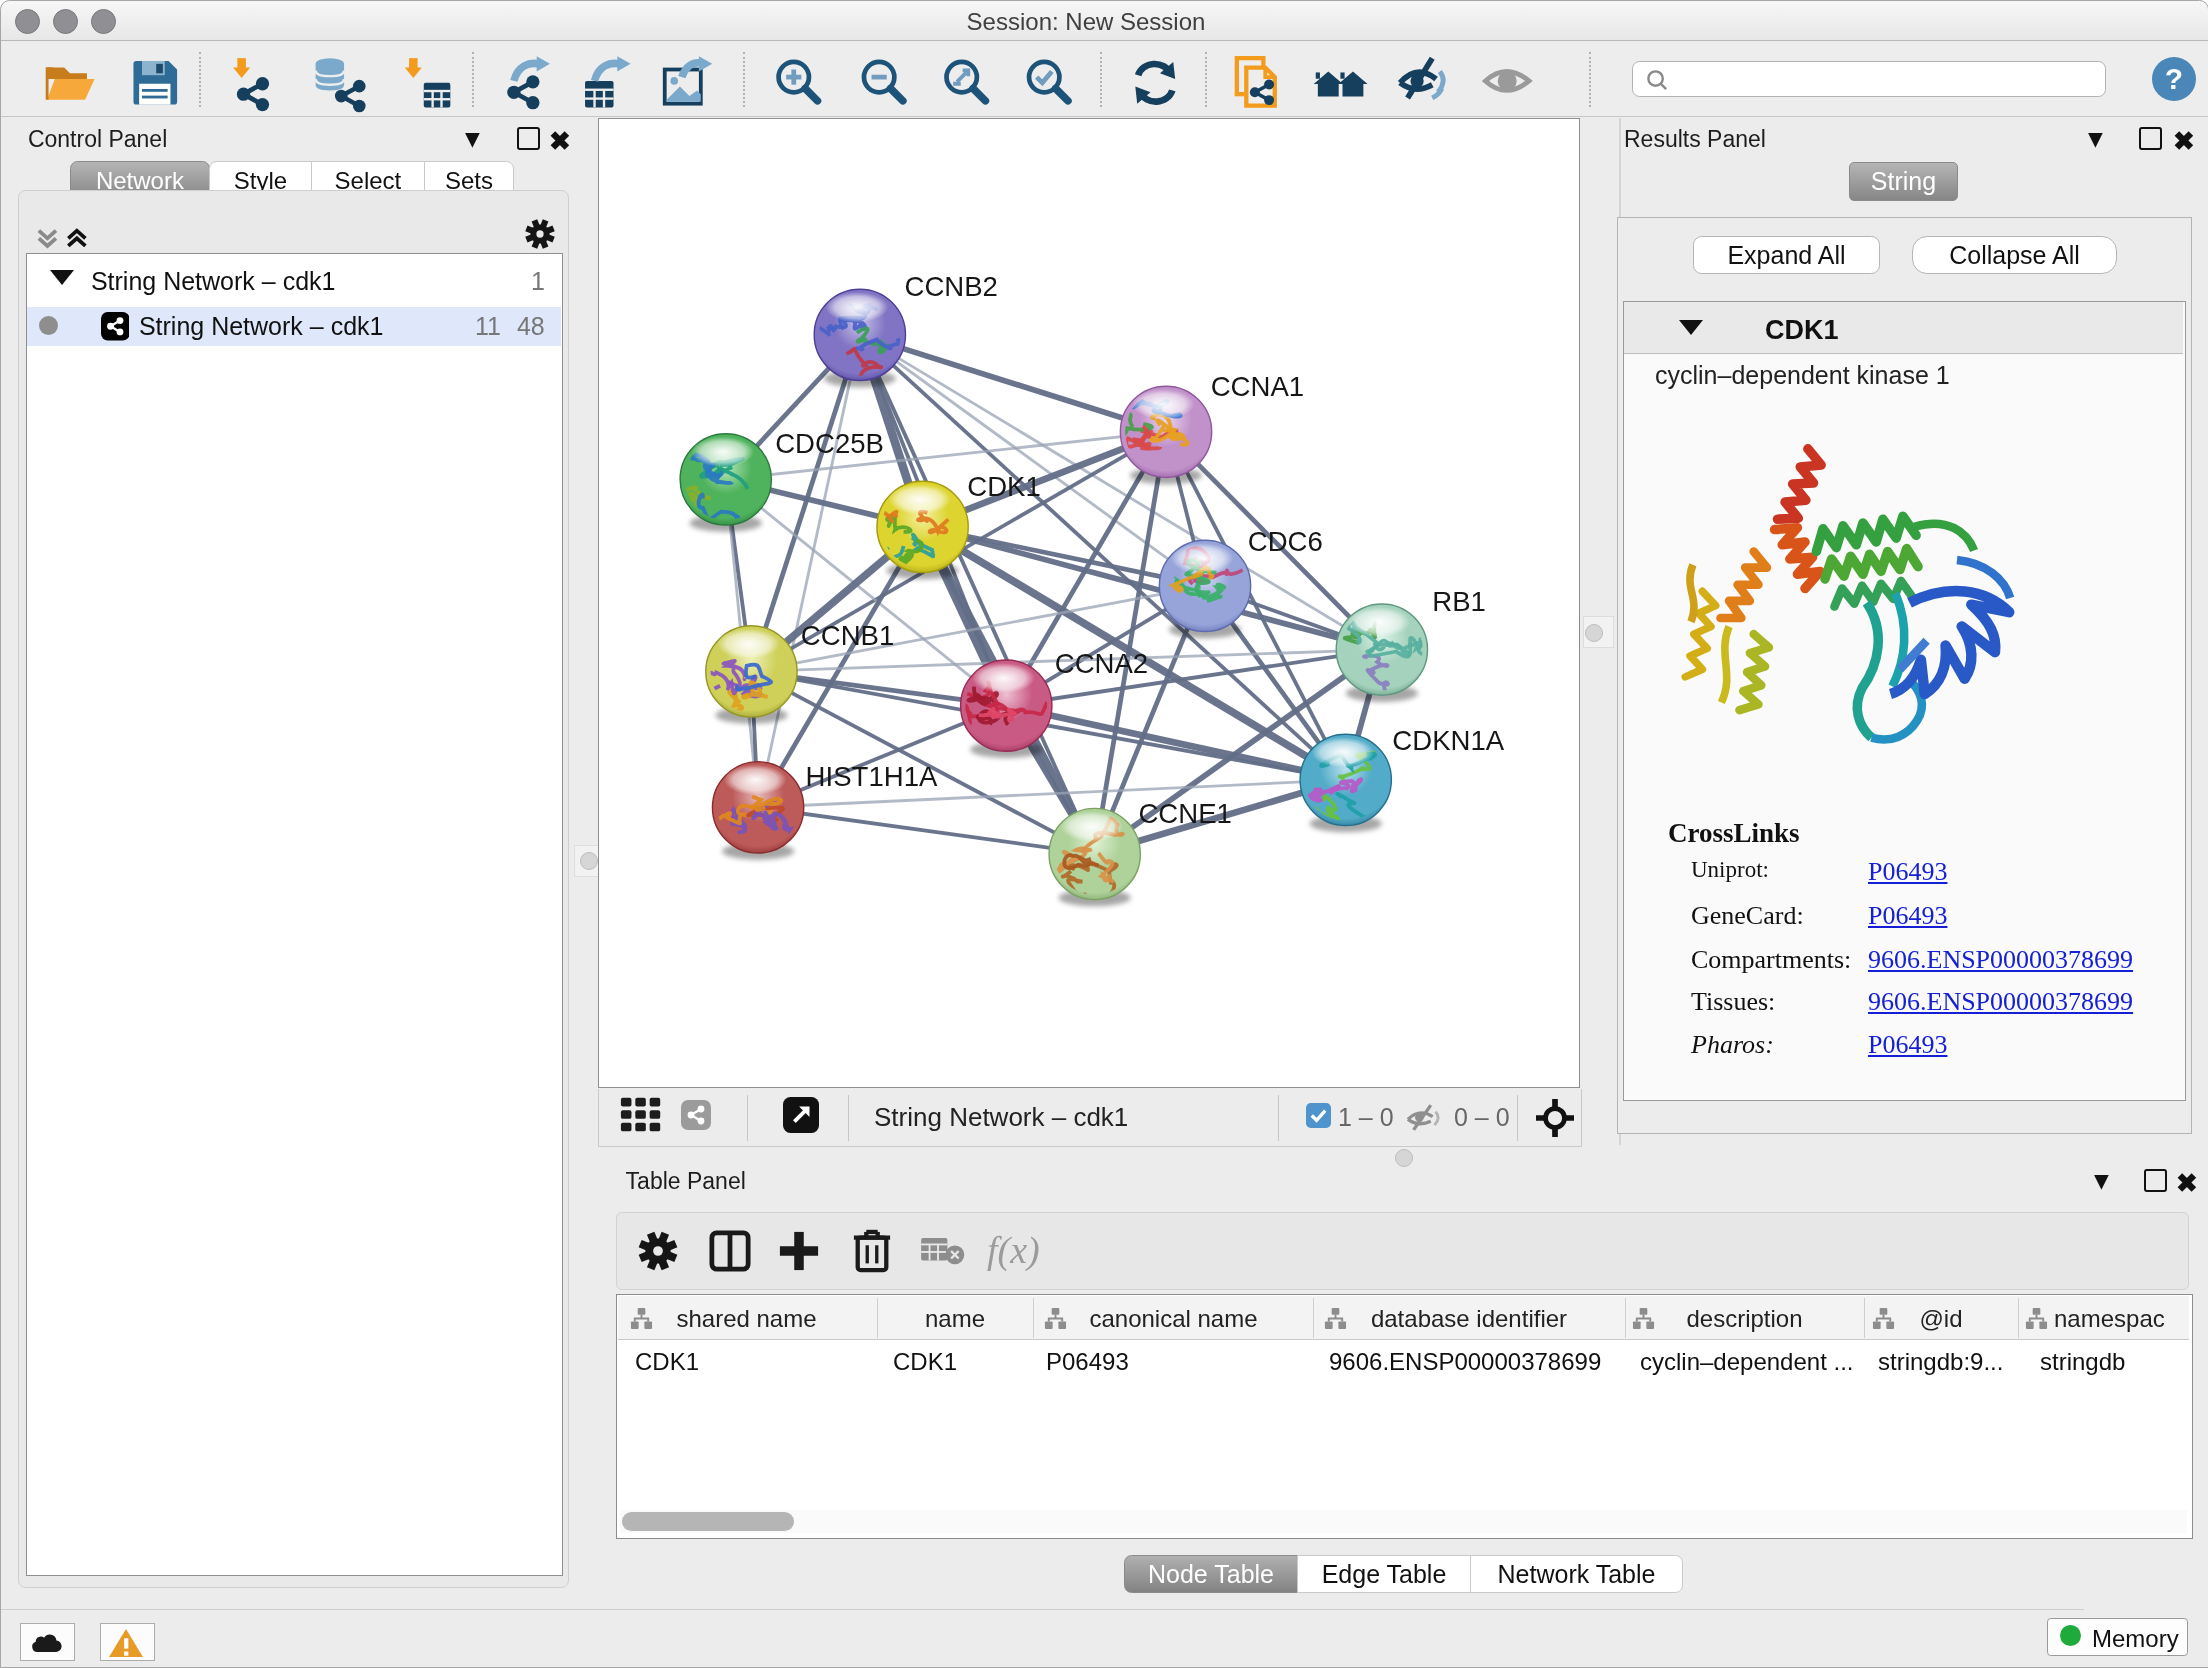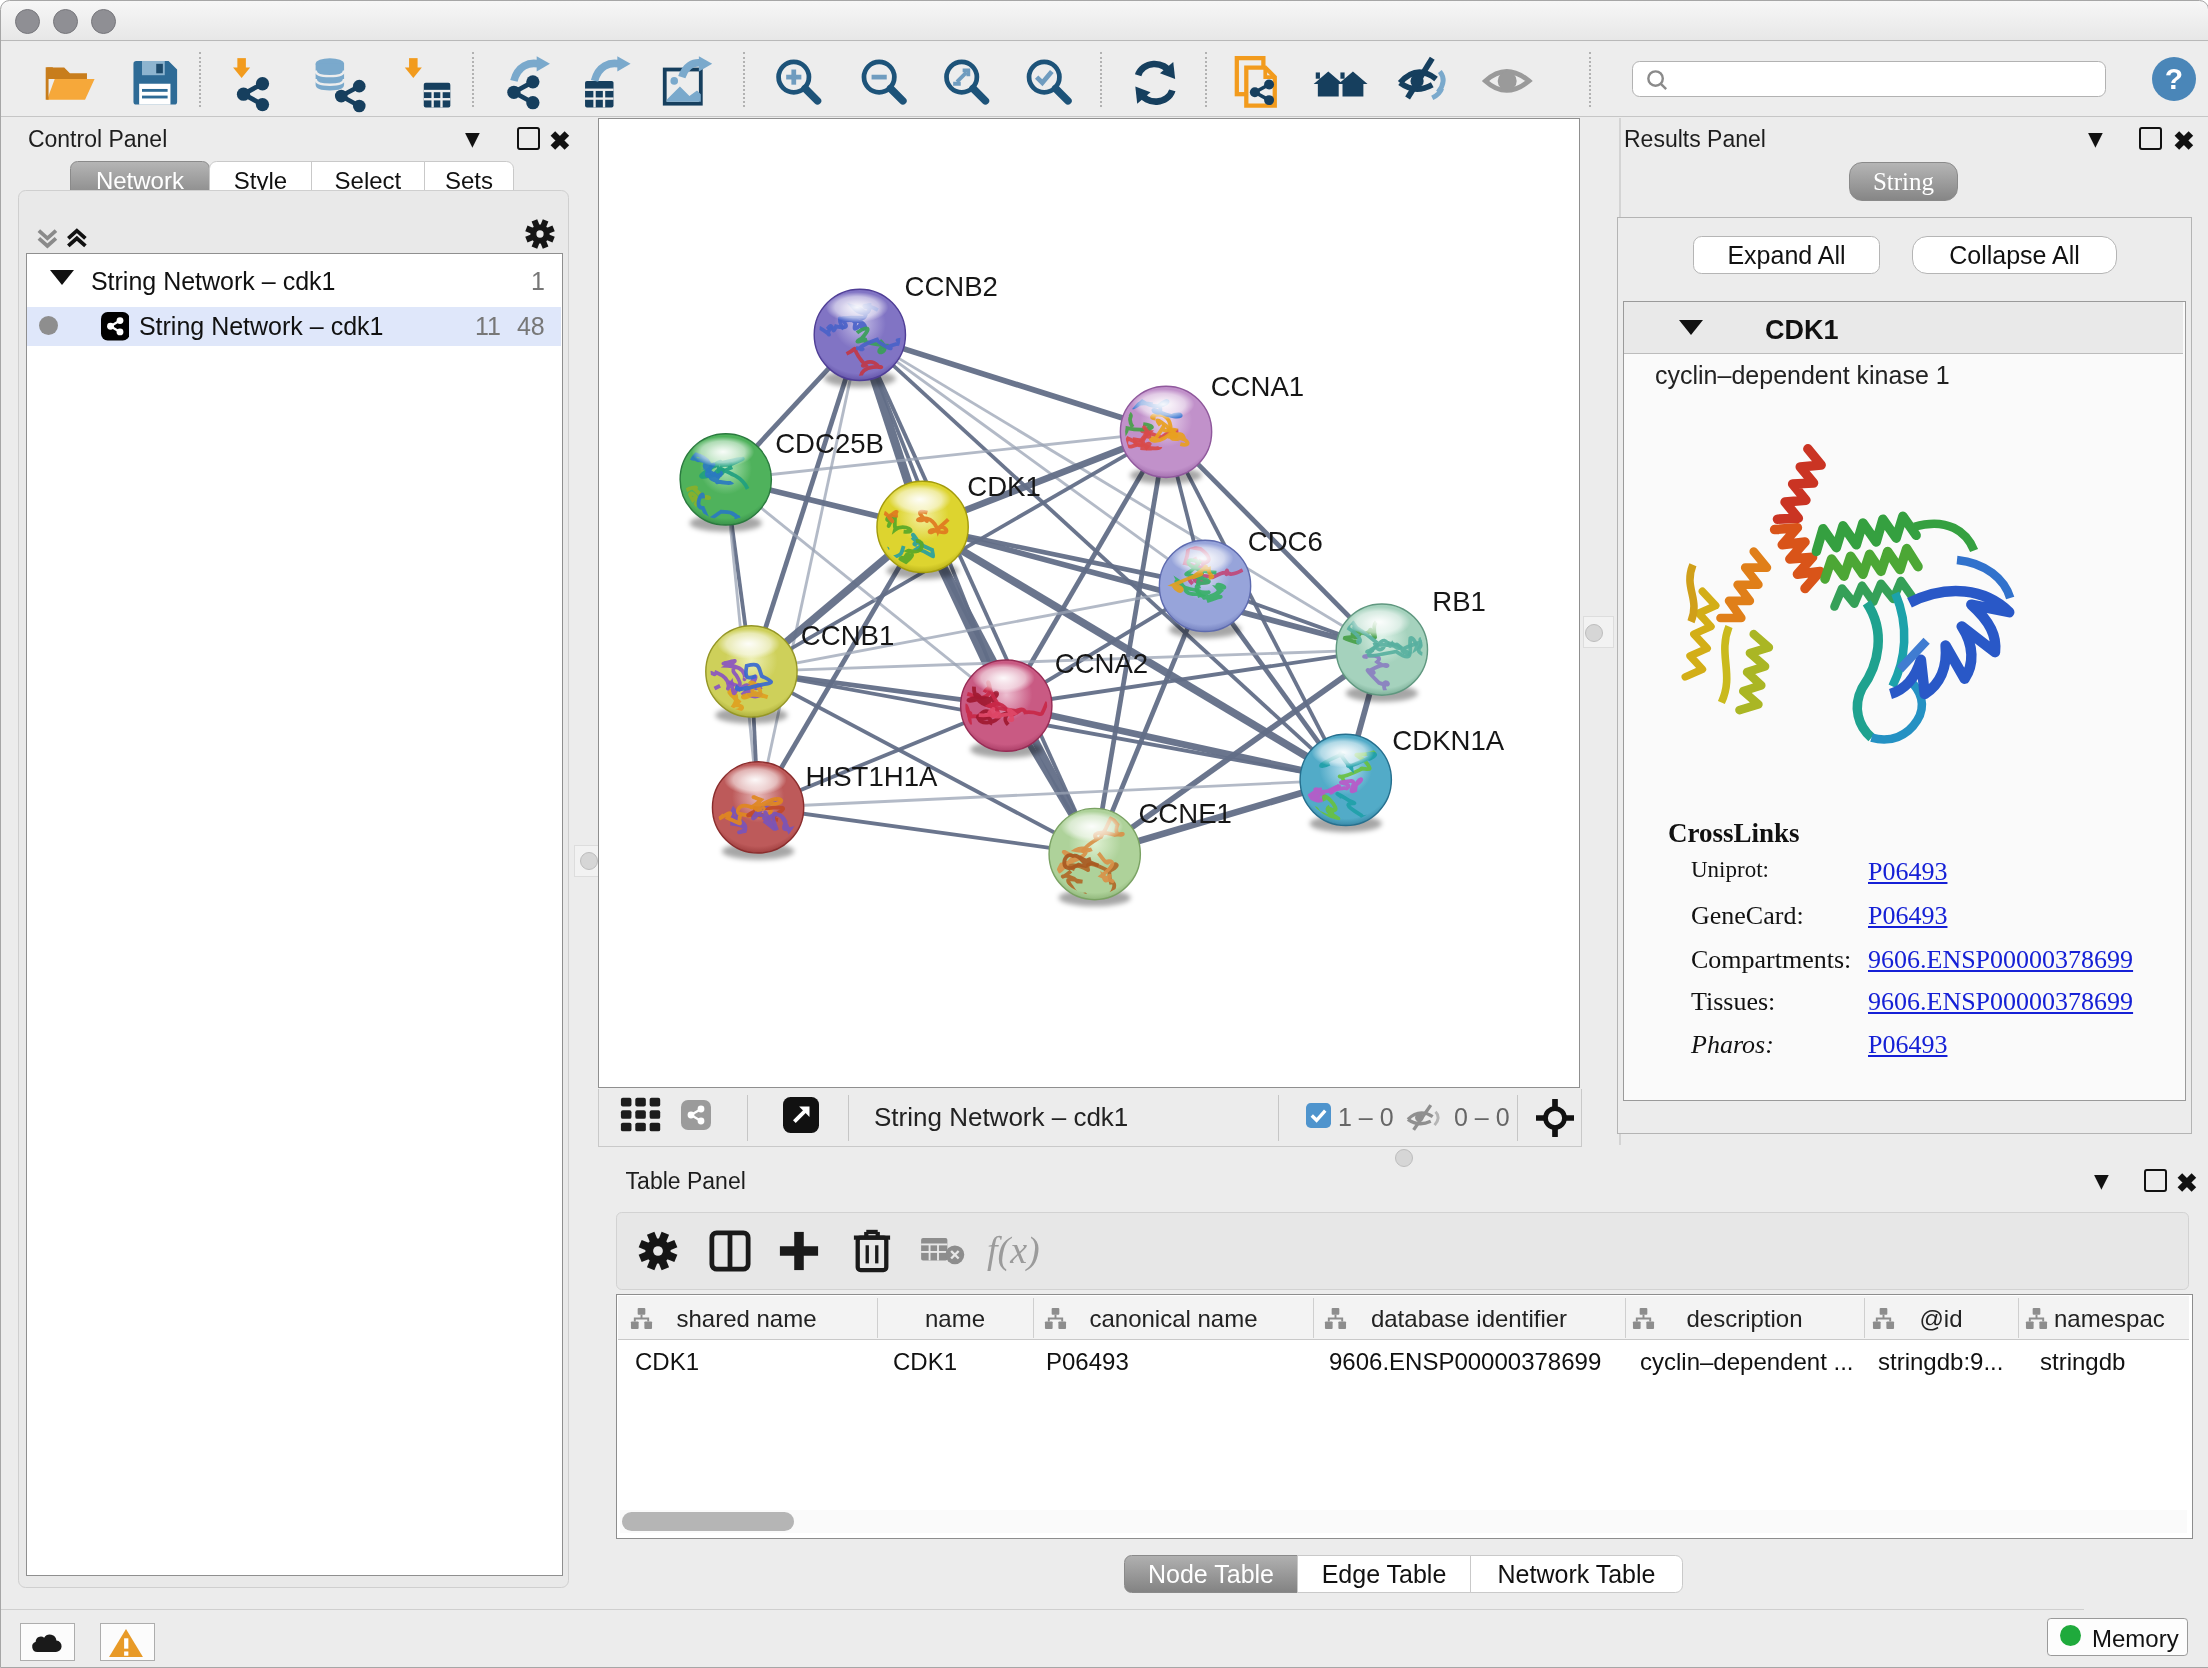--- a/index.html
+++ b/index.html
@@ -36,20 +36,21 @@
 </head>
 <body>
 
 <div class="abs" style="left:0;top:0;width:13.3px;height:13.3px;background:#fff;"></div>
 <div class="abs" style="left:2195px;top:0;width:13.3px;height:13.3px;background:#fff;"></div>
 
 <div id="titlebar" class="abs">
   <div class="tl" style="left:15px;"></div>
   <div class="tl" style="left:53px;"></div>
   <div class="tl" style="left:91px;"></div>
+  <div id="title-text">Session: New Session</div>
 </div>
 
 <div id="toolbar" class="abs">
   <div id="tb-icons">
       <svg class="abs" style="left:0;top:0;" width="2208" height="74" viewBox="0 0 2322 78">
         <g transform="translate(43,15)">
           <path d="M4 12 L22 12 L28 18 L46 18 L46 24 L4 24 Z" fill="#c87d1c"></path>
           <path d="M4 46 L12 24 L54 24 L44 46 Z" fill="#f6a83a"></path>
           <path d="M4 46 L4 13 L10 13" fill="none" stroke="#c87d1c" stroke-width="3"></path>
         </g>
@@ -636,23 +637,23 @@
   </svg>
 </div>
 
 <div id="results" class="abs" style="left:1580px;top:118px;width:629px;height:1027px;">
   <div class="abs" style="left:39px;top:0px;width:1.9px;height:1027px;background:#d4d4d4;"></div>
   <div class="abs panel-title" style="left:44px;top:7.6px;">Results Panel</div>
   <div class="abs" style="left:508px;top:2.9px;font-size:29.5px;color:#111;">▾</div>
   <div class="abs" style="left:559px;top:8.6px;width:19px;height:19px;border:2.9px solid #111;border-radius:2.9px;"></div>
   <div class="abs" style="left:593px;top:7.6px;font-size:26px;font-weight:bold;color:#111;">✖</div>
 
-  <div class="abs" style="left:269px;top:44px;width:107px;height:37px;border-radius:13px;
+  <div class="abs" style="left:269px;top:44px;width:107px;height:37px;border-radius:5px;
        background:linear-gradient(#b5b5b5,#868686);border:1px solid #8a8a8a;color:#fff;
-       font-size:25px;text-align:center;line-height:37px;font-family:Liberation Serif, serif;">String</div>
+       font-size:25px;text-align:center;line-height:37px;">String</div>
 
   <div class="abs" style="left:37px;top:99px;width:573px;height:915px;background:#ececec;border:1px solid #b4b4b4;"></div>
   <div class="btn" style="left:113px;top:118px;width:185px;height:36px;line-height:36px;border-radius:8.6px;font-size:25px;">Expand All</div>
   <div class="btn" style="left:332px;top:118px;width:203px;height:36px;line-height:36px;border-radius:15px;font-size:25px;">Collapse All</div>
 
   <div class="abs" style="left:43px;top:183px;width:561px;height:798px;background:#fafafa;border:1px solid #9a9a9a;"></div>
   <div class="abs" style="left:44px;top:184px;width:559px;height:51px;background:#e9e9e9;border-bottom:1px solid #bcbcbc;"></div>
   <div class="abs" style="left:99px;top:202px;width:0;height:0;border-left:12.4px solid transparent;border-right:12.4px solid transparent;border-top:15px solid #111;"></div>
   <div class="abs" style="left:185px;top:197px;font-size:27px;font-weight:bold;color:#111;">CDK1</div>
   <div class="abs" style="left:75px;top:243px;font-size:25px;color:#222;">cyclin–dependent kinase 1</div>

